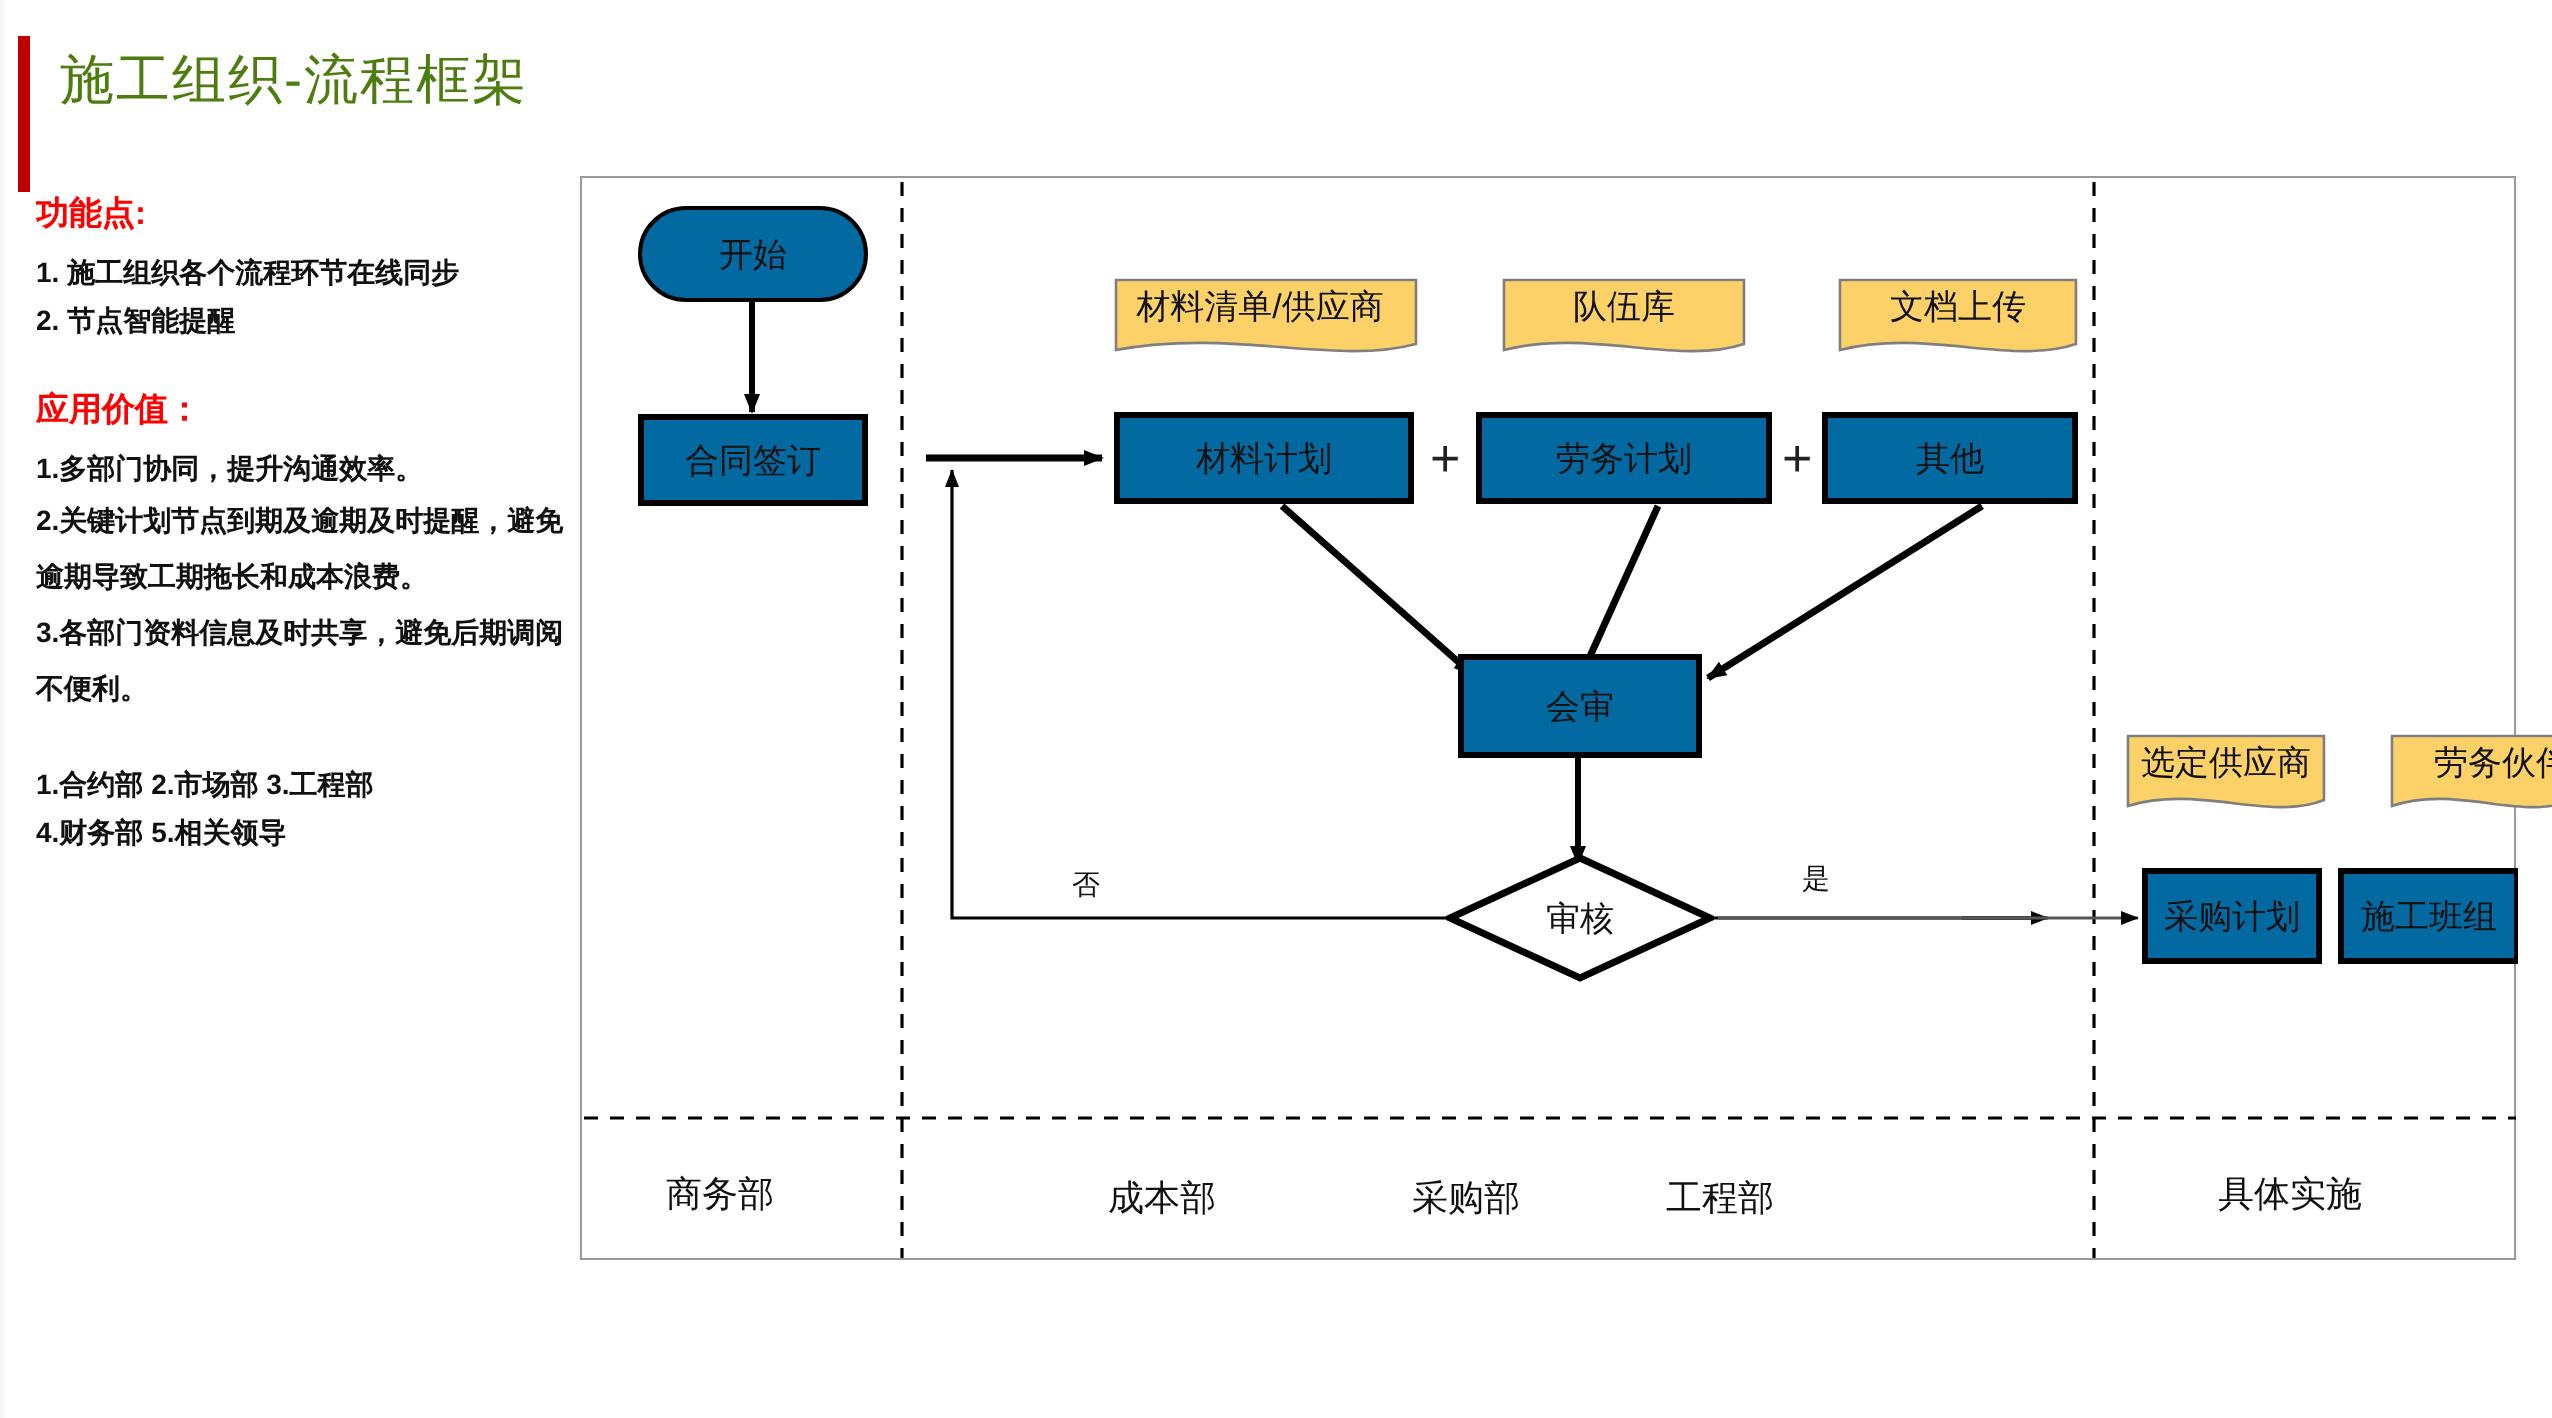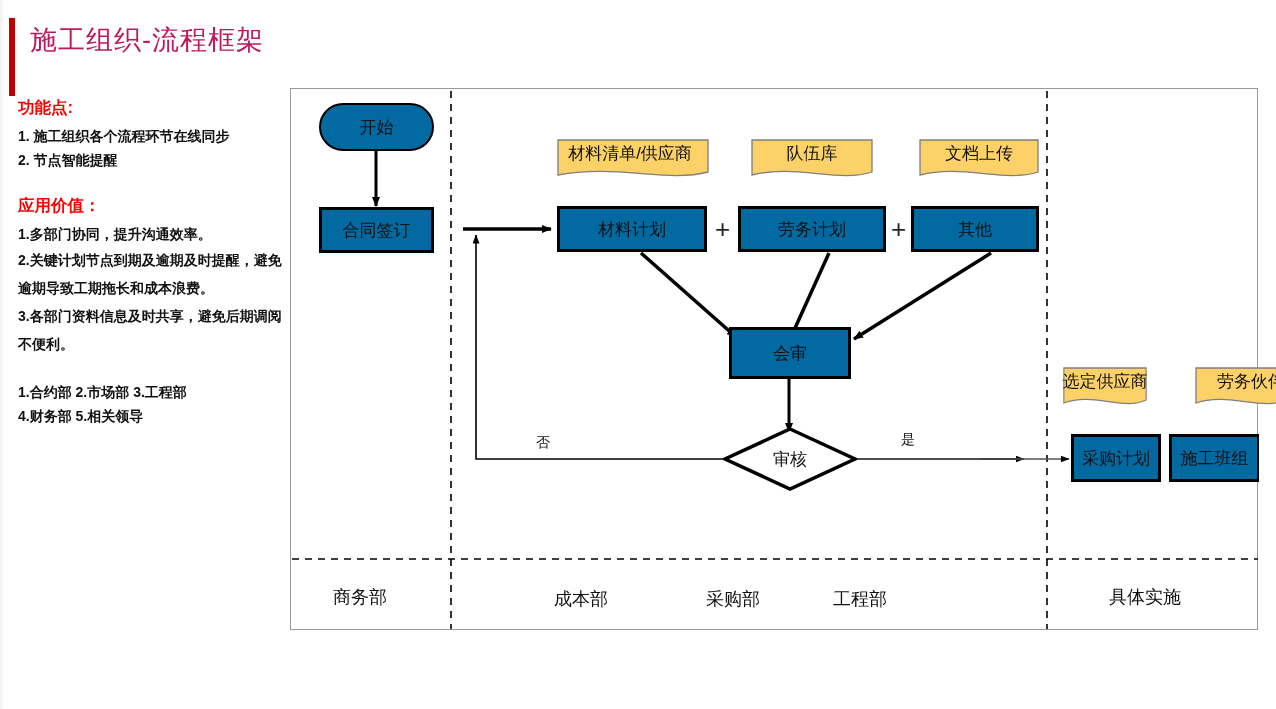--- a/index.html
+++ b/index.html
@@ -31,21 +31,21 @@
   .title-bar {
     position: absolute;
     left: 9px; top: 18px;
     width: 6px; height: 78px;
     background: #c00000;
   }
   .page-title {
     position: absolute;
     left: 30px; top: 22px;
     font-size: 27px;
-    color: #be185d;
+    color: #4d7c0f;
     letter-spacing: 1px;
     white-space: nowrap;
   }
 
   
   .notes {
     position: absolute;
     left: 18px; top: 96px;
     width: 266px;
   }
@@ -274,21 +274,21 @@
       <span class="banner-text">队伍库</span>
     </div>
 
     <div class="banner" style="left:628px; top:50px; width:120px; height:42px;">
       <svg class="banner-shape" viewBox="0 0 120 42" preserveAspectRatio="none">
         <path d="M1,1 L119,1 L119,33 C86,44 44,25 1,36 Z" fill="#fbd168" stroke="#7f7f7f" stroke-width="1.3"></path>
       </svg>
       <span class="banner-text">文档上传</span>
     </div>
 
-    <div class="banner" style="left:772px; top:278px; width:84px; height:42px;text-align:center;">
+    <div class="banner" style="left:772px; top:278px; width:100px; height:42px;text-align:center;">
       <svg class="banner-shape" viewBox="0 0 100 42" preserveAspectRatio="none">
         <path d="M1,1 L99,1 L99,33 C72,44 36,25 1,36 Z" fill="#fbd168" stroke="#7f7f7f" stroke-width="1.3"></path>
       </svg>
       <span class="banner-text">选定供应商</span>
     </div>
 
     <div class="banner" style="left:904px; top:278px; width:92px; height:42px;padding-left:20px;">
       <svg class="banner-shape" viewBox="0 0 92 42" preserveAspectRatio="none">
         <path d="M1,1 L91,1 L91,33 C66,44 33,25 1,36 Z" fill="#fbd168" stroke="#7f7f7f" stroke-width="1.3"></path>
       </svg>

